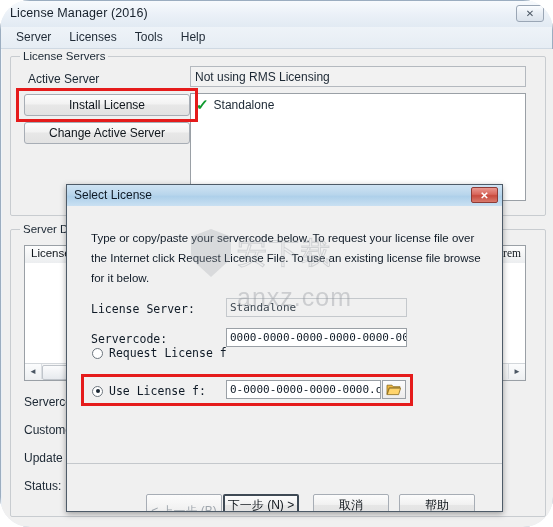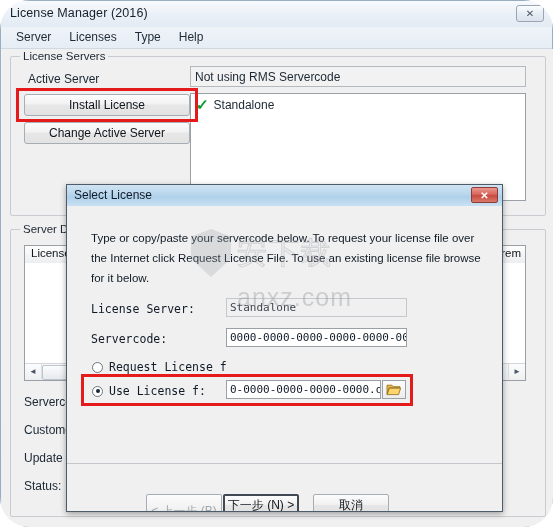--- a/index.html
+++ b/index.html
@@ -403,33 +403,33 @@
     <div class="titlebar">
       <div class="title-text">License Manager (2016)</div>
       <div class="win-close">
         <span>✕</span>
       </div>
     </div>
 
     <div class="menubar">
       <div class="menu-item">Server</div>
       <div class="menu-item">Licenses</div>
-      <div class="menu-item">Type</div>
+      <div class="menu-item">Tools</div>
       <div class="menu-item">Help</div>
     </div>
 
     <div class="client">
 
       <div class="groupbox" id="gb-license-servers">
         <div class="gb-title">License Servers</div>
       </div>
 
       <div class="lbl" style="left:26px; top:23px;">Active Server</div>
 
-      <div class="field" style="left:188px; top:17px; width:336px; height:21px;">Not using RMS Servercode</div>
+      <div class="field" style="left:188px; top:17px; width:336px; height:21px;">Not using RMS Licensing</div>
 
       <div class="btn" style="left:22px; top:45px; width:166px; height:22px;">Install License</div>
 
       <div class="btn" style="left:22px; top:73px; width:166px; height:22px;">Change Active Server</div>
 
       <div class="listbox" style="left:188px; top:44px; width:336px; height:108px;">
         <div class="list-item">
           <span class="check-glyph">✓</span>
           <span>Standalone</span>
         </div>
@@ -437,21 +437,21 @@
 
       <div class="hl" style="left:14px; top:39px; width:182px; height:34px;"></div>
 
       <div class="groupbox" id="gb-server-details">
         <div class="gb-title">Server Details</div>
       </div>
 
       <div class="grid" style="left:22px; top:196px; width:502px; height:136px;">
         <div class="grid-head">
           <div class="grid-col" style="left:6px;">License</div>
-          <div class="grid-col" style="right:4px;">rem</div>
+          <div class="grid-col" style="right:4px;font-family:Liberation Serif, serif;">rem</div>
         </div>
         <div class="grid-body"></div>
         <div class="hscroll">
           <div class="scroll-arrow left">◄</div>
           <div class="scroll-thumb" style="width:120px;"></div>
           <div class="scroll-arrow right">►</div>
         </div>
       </div>
 
       <div class="lbl" style="left:22px; top:346px;">Servercode:</div>
@@ -474,21 +474,21 @@
     <div class="dlg-body">
 
       <div class="dlg-text">Type or copy/paste your servercode below. To request your license file over the Internet click Request License File. To use an existing license file browse for it below.</div>
 
       <div class="dlg-lbl" style="left:24px; top:96px;">License Server:</div>
       <div class="dlg-field readonly" style="left:159px; top:92px; width:181px; height:19px;">Standalone</div>
 
       <div class="dlg-lbl" style="left:24px; top:126px;">Servercode:</div>
       <div class="dlg-field" style="left:159px; top:122px; width:181px; height:19px;">0000-0000-0000-0000-0000-0000</div>
 
-      <div class="radio-row" style="left:25px; top:154px;">
+      <div class="radio-row" style="left:25px; top:140px;">
         <span class="radio"></span>
         <span>Request License f</span>
       </div>
 
       <div class="radio-row" style="left:25px; top:178px;justify-content:center;">
         <span class="radio checked"></span>
         <span>Use License f:</span>
       </div>
 
       <div class="dlg-field" style="left:159px; top:174px; width:155px; height:19px;">0-0000-0000-0000-0000.one</div>
@@ -500,20 +500,21 @@
         </svg>
       </div>
 
       <div class="hl" style="left:14px; top:168px; width:332px; height:32px;"></div>
 
       <div class="dlg-bottom-sep"></div>
 
       <div class="dlg-btn disabled" style="left:79px; top:288px; width:76px; height:34px;">&lt; 上一步 (B)</div>
       <div class="dlg-btn default" style="left:156px; top:288px; width:76px; height:23px;">下一步 (N) &gt;</div>
       <div class="dlg-btn" style="left:246px; top:288px; width:76px; height:23px;">取消</div>
+      <div class="dlg-btn" style="left:332px; top:288px; width:76px; height:23px;">帮助</div>
 
     </div>
   </div>
 
   <div class="watermark">
     <div class="wm-shield"></div>
     <div class="wm-cn">安下载</div>
     <div class="wm-text">anxz.com</div>
   </div>
 

